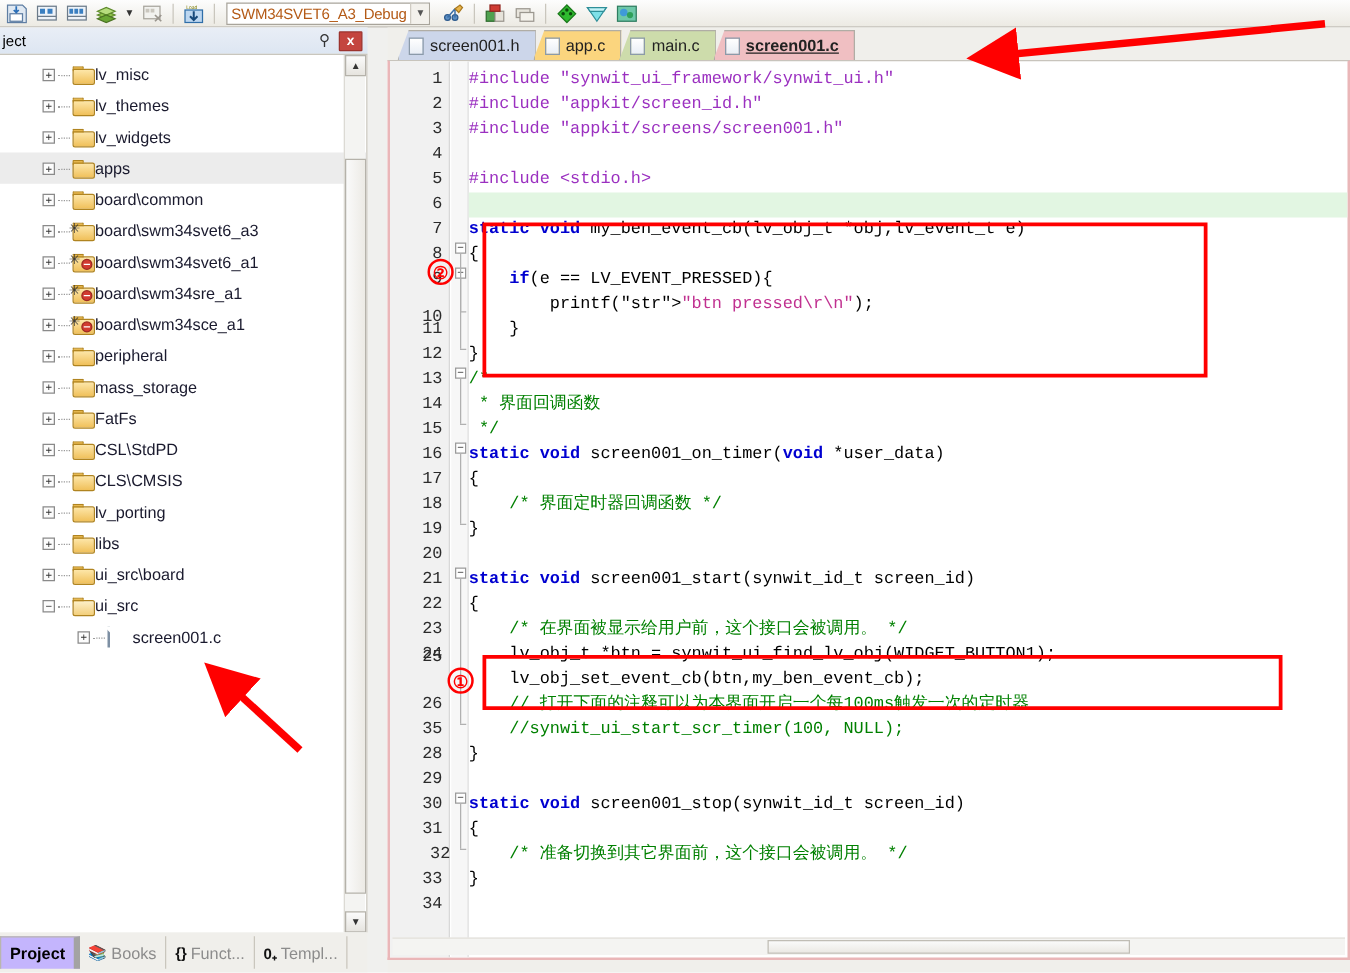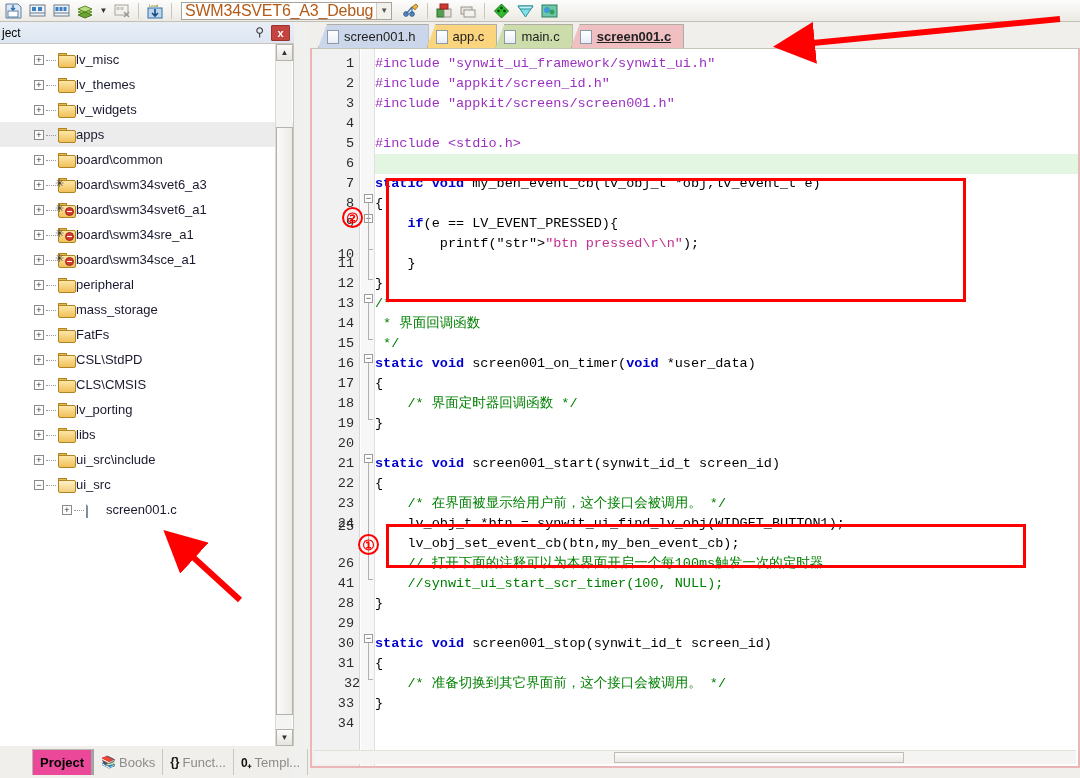--- a/index.html
+++ b/index.html
@@ -24,21 +24,21 @@
     width:22px; height:20px; display:flex; align-items:center; justify-content:center;
     position:relative;
   }
   .tb-sep { width:1px; height:16px; background:#c9c6bd; margin:0 3px; }
   .tb-caret { width:11px; height:20px; display:flex; align-items:center; justify-content:center; font-size:8px; color:#333; }
   .cfg-box {
     height:18px; min-width:148px; background:#fff; border:1px solid #a8a49b;
     display:flex; align-items:center; margin-left:4px;
   }
   .cfg-text {
-    font-size:16px; color:#b45a16; padding:0 3px; white-space:nowrap; overflow:hidden;
+    font-size:12px; color:#b45a16; padding:0 3px; white-space:nowrap; overflow:hidden;
     font-family:"Liberation Sans", sans-serif; letter-spacing:-0.2px;
   }
   .cfg-arrow {
     width:15px; height:16px; border-left:1px solid #cfcbc2; background:#f3f1ec;
     display:flex; align-items:center; justify-content:center; font-size:8px; color:#555; flex:none;
     margin-left:auto;
   }
 
   
   .left-panel {
@@ -138,22 +138,22 @@
   
   .bottom-tabs {
     position:absolute; left:0; top:746px; width:294px; height:32px;
     background:#f0efeb; display:flex; align-items:flex-start; padding-top:3px;
   }
   .btab {
     height:26px; display:flex; align-items:center; gap:3px; padding:0 7px;
     font-size:13px; color:#8c8c8c; border-right:1px solid #c9c6bd;
   }
   .btab.active {
-    background:#ec4899; color:#000; font-weight:bold;
-    border:1px solid #b9b6ae; border-bottom:none; border-right:3px solid #a3a3a3;margin-left:32px;
+    background:#c4b5fd; color:#000; font-weight:bold;
+    border:1px solid #b9b6ae; border-bottom:none; border-right:5px solid #a3a3a3;
   }
   .btab .bi { font-size:12px; display:inline-block; }
 
   
   .editor {
     position:absolute; left:310px; top:22px; width:770px; height:756px;
     background:#f0efeb;
   }
   .tabbar {
     position:relative; height:26px; margin-left:8px; display:flex; align-items:flex-end;
@@ -454,21 +454,21 @@
           <div class="tnode">
             <span class="expander">+</span>
             <span class="dots"></span>
             <span class="ico"><span class="folder"></span></span>
             <span class="tlabel">libs</span>
           </div>
           <div class="tnode">
             <span class="expander">+</span>
             <span class="dots"></span>
             <span class="ico"><span class="folder"></span></span>
-            <span class="tlabel">ui_src\include</span>
+            <span class="tlabel">ui_src\board</span>
           </div>
           <div class="tnode">
             <span class="expander">−</span>
             <span class="dots"></span>
             <span class="ico"><span class="folder open"></span></span>
             <span class="tlabel">ui_src</span>
           </div>
           <div class="tnode child">
             <span class="expander">+</span>
             <span class="dots"></span>
@@ -606,21 +606,21 @@
           <div class="ln" style="top: 325px;">17</div>
           <div class="ln" style="top: 345px;">18</div>
           <div class="ln" style="top: 365px;">19</div>
           <div class="ln" style="top: 385px;">20</div>
           <div class="ln" style="top: 405px;">21</div>
           <div class="ln" style="top: 425px;">22</div>
           <div class="ln" style="top: 445px;">23</div>
           <div class="ln" style="top: 465px;">24</div>
           <div class="ln" style="top: 468px;">25</div>
           <div class="ln" style="top: 505px;">26</div>
-          <div class="ln" style="top: 525px;">41</div>
+          <div class="ln" style="top: 525px;">35</div>
           <div class="ln" style="top: 545px;">28</div>
           <div class="ln" style="top: 565px;">29</div>
           <div class="ln" style="top: 585px;">30</div>
           <div class="ln" style="top: 605px; text-align: right;">31</div>
           <div class="ln" style="top: 625px; padding-left: 32px;">32</div>
           <div class="ln" style="top: 645px;">33</div>
           <div class="ln" style="top: 665px;">34</div>
         </div>
 
       <div class="hsb">

